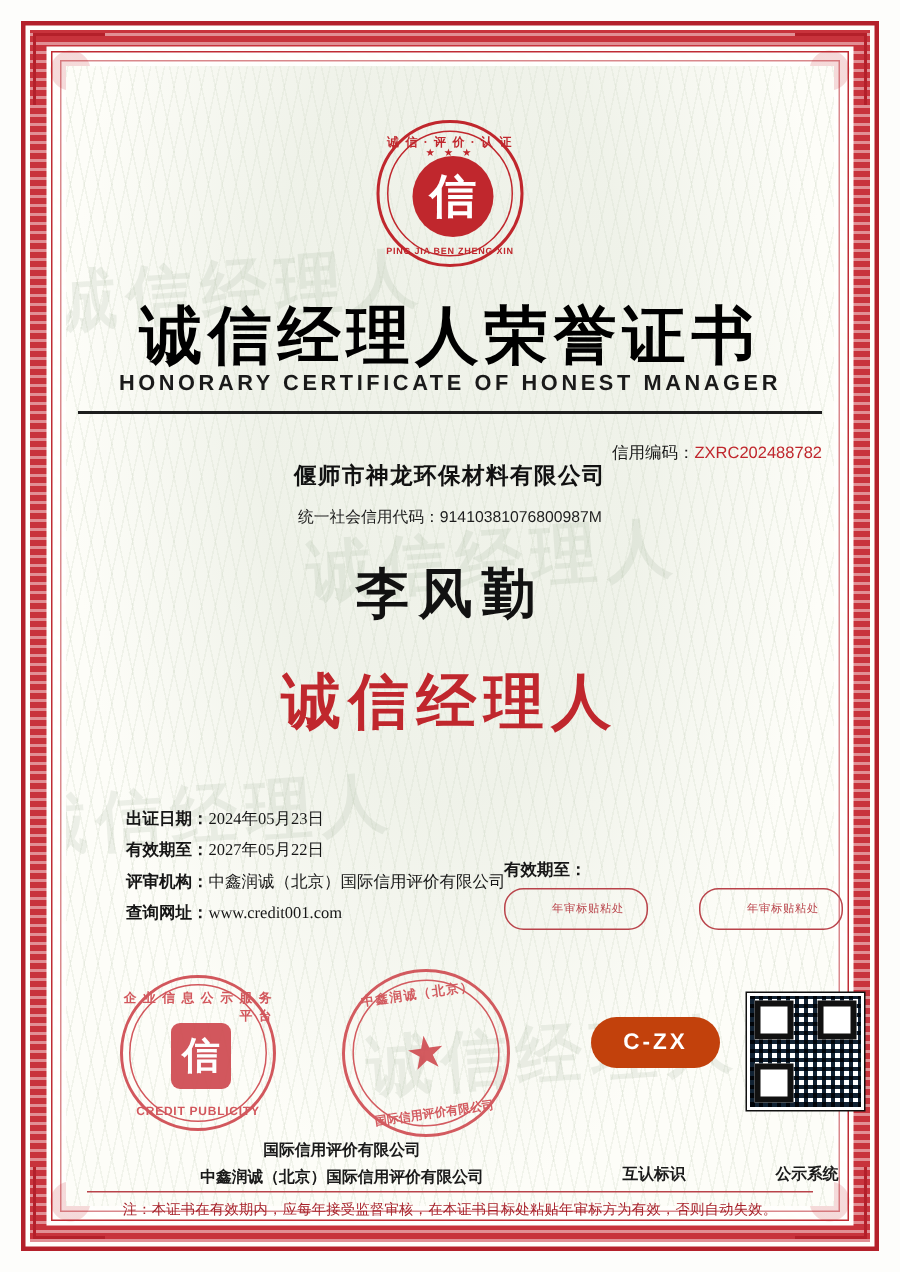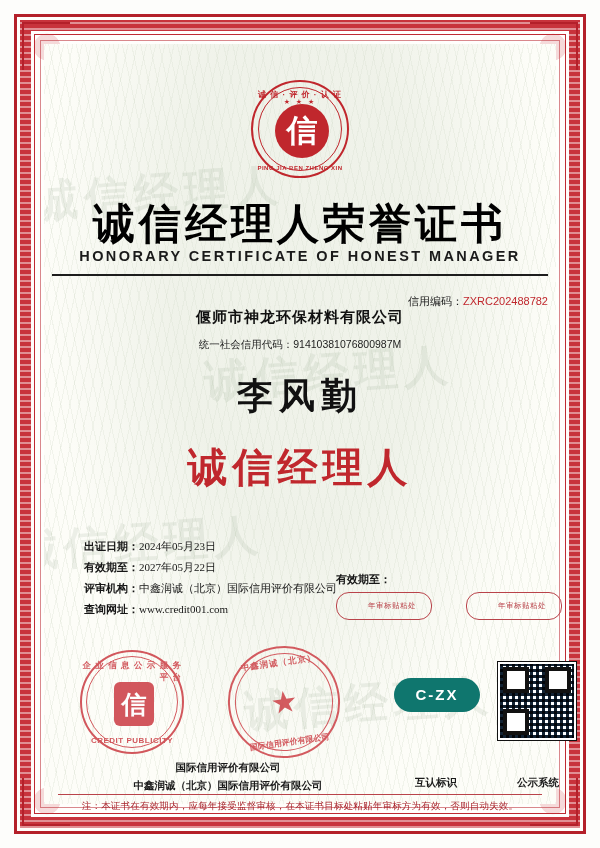--- a/index.html
+++ b/index.html
@@ -338,21 +338,21 @@
   }
 
   .logo-ezx {
     position: absolute;
     left: 348px; top: 32px;
     width: 86px; height: 40px;
   }
   .logo-ezx .badge {
     width: 86px; height: 34px;
     border-radius: 17px;
-    background: #0f766e;
+    background: #c2410c;
     color: #fff;
     font-size: 15px;
     font-weight: bold;
     text-align: center;
     line-height: 34px;
     letter-spacing: 2px;
   }
 
   .qr {
     position: absolute;

